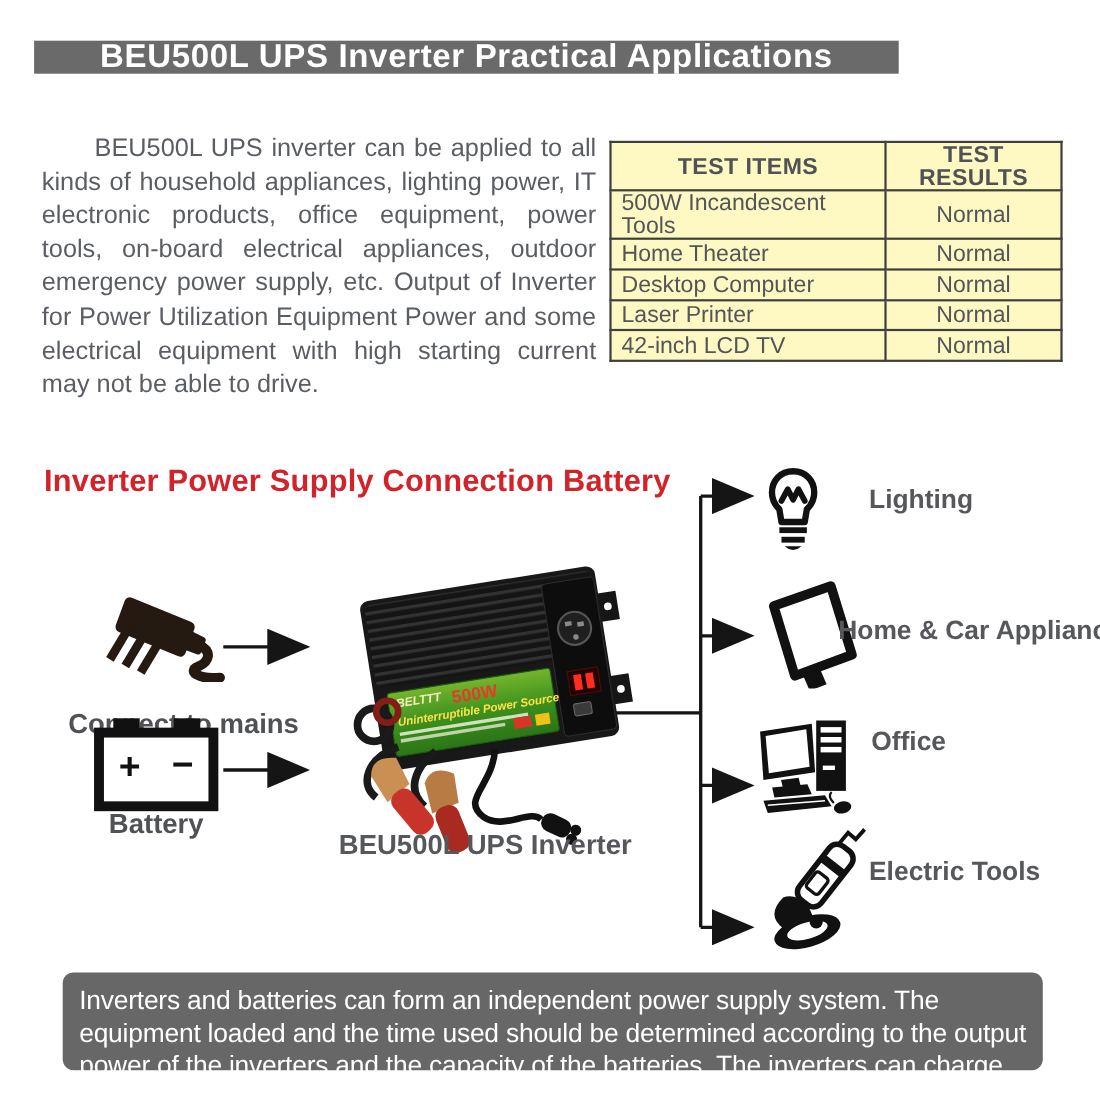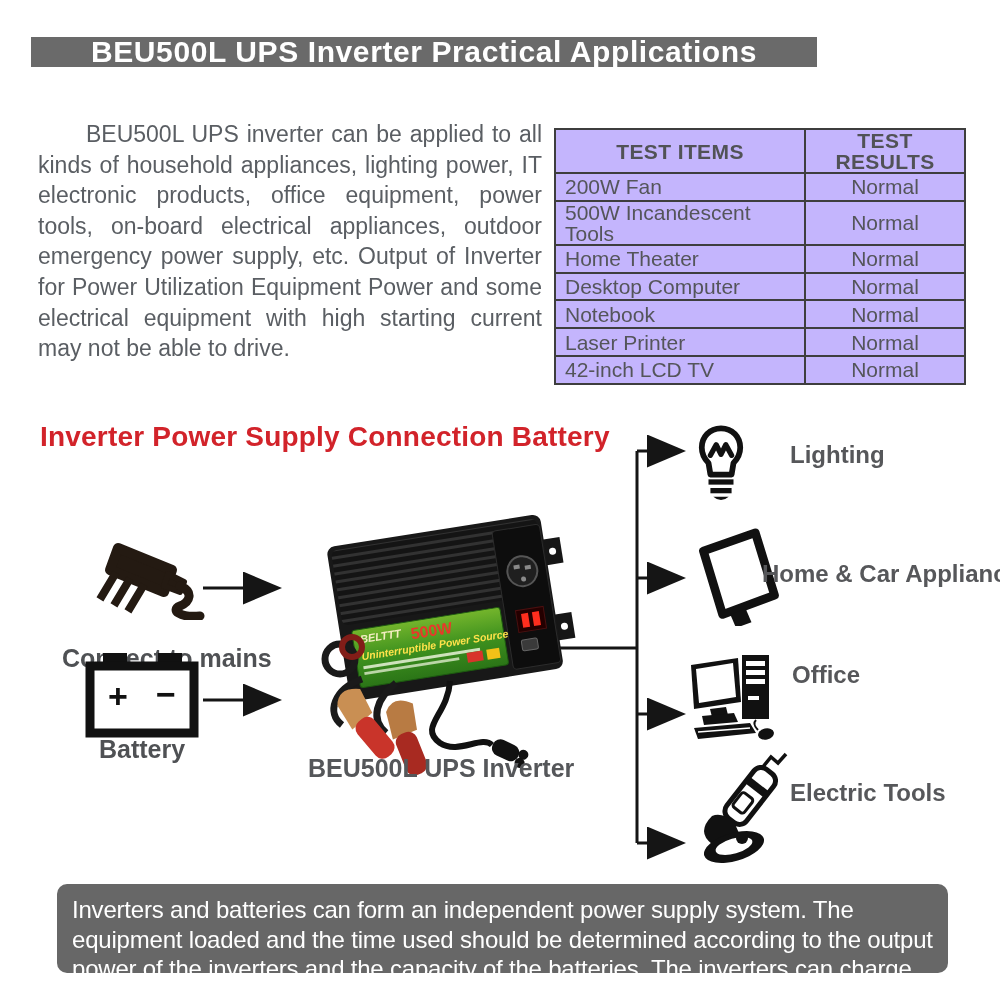--- a/index.html
+++ b/index.html
@@ -14,21 +14,21 @@
     font-weight:bold;font-size:30px;letter-spacing:0.6px;white-space:nowrap;
   }
   
   .intro{
     position:absolute;left:38px;top:119px;width:504px;margin:0;
     font-size:23px;line-height:30.6px;color:#5a5e63;text-align:justify;text-indent:48px;
   }
   
   .test-table{position:absolute;left:554px;top:128px;width:410px;border-collapse:collapse;table-layout:fixed;}
   .test-table th,.test-table td{
-    border:2px solid #3e3e3e;background:#c4b5fd;height:25.8px;line-height:1;padding:0;
+    border:2px solid #3e3e3e;background:#fef9c3;height:25.8px;line-height:1;padding:0;
   }
   .test-table th{font-size:21px;font-weight:bold;color:#515256;letter-spacing:0.4px;text-align:center;}
   .test-table td{font-size:21px;color:#54555a;}
   .test-table td.item{padding-left:9px;text-align:left;}
   .test-table td.result{text-align:center;}
   
   .diagram-heading{
     position:absolute;left:40px;top:421px;margin:0;
     font-size:28px;font-weight:bold;color:#d2232a;letter-spacing:0.2px;white-space:nowrap;
   }
@@ -80,37 +80,29 @@
         <col style="width:160px">
       </colgroup>
     <thead>
       <tr>
         <th>TEST ITEMS</th>
         <th>TEST RESULTS</th>
       </tr>
     </thead>
     <tbody>
       <tr>
-          <td class="item">200W Fan</td>
-          <td class="result">Normal</td>
-        </tr>
-      <tr>
           <td class="item">500W Incandescent Tools</td>
           <td class="result">Normal</td>
         </tr>
       <tr>
           <td class="item">Home Theater</td>
           <td class="result">Normal</td>
         </tr>
       <tr>
           <td class="item">Desktop Computer</td>
-          <td class="result">Normal</td>
-        </tr>
-      <tr>
-          <td class="item">Notebook</td>
           <td class="result">Normal</td>
         </tr>
       <tr>
           <td class="item">Laser Printer</td>
           <td class="result">Normal</td>
         </tr>
       <tr>
           <td class="item">42-inch LCD TV</td>
           <td class="result">Normal</td>
         </tr>

